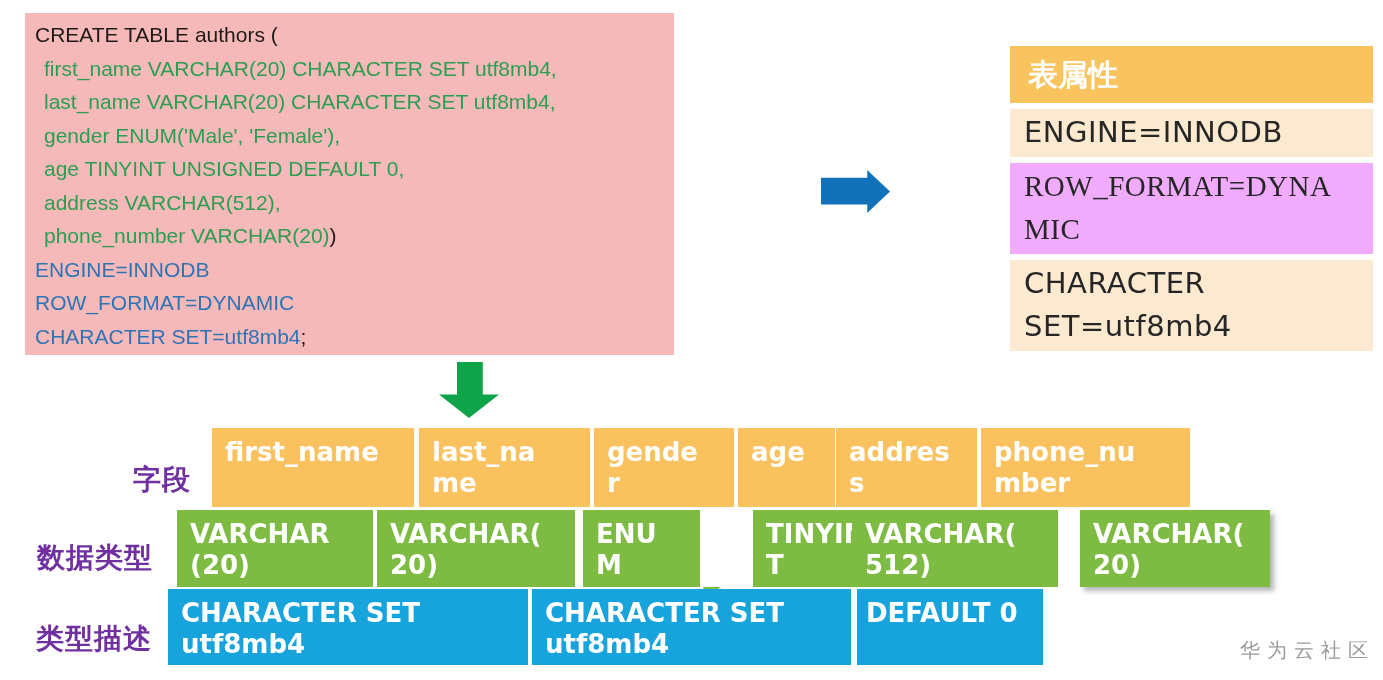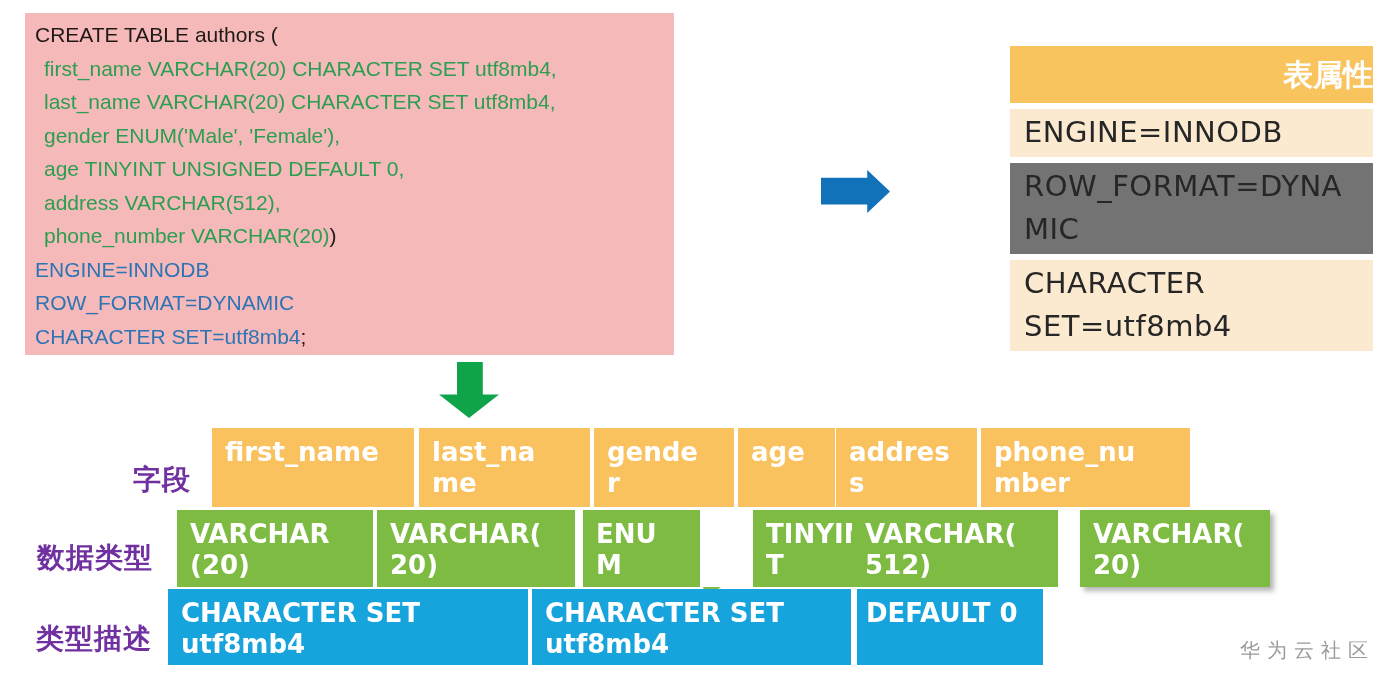--- a/index.html
+++ b/index.html
@@ -25,28 +25,28 @@
   }
   .arrow-down{
     position:absolute;left:439px;top:362px;width:60px;height:56px;background:#10a44a;
     clip-path:polygon(30% 0,73% 0,73% 58%,100% 58%,50% 100%,0 58%,30% 58%);
   }
   
   .attr-table{position:absolute;left:1010px;top:46px;width:363px;
     font-family:"DejaVu Sans","Liberation Sans",sans-serif;}
   .attr-header{
     background:#f9c35e;color:#ffffff;font-weight:bold;font-size:30px;
-    height:57px;line-height:57px;padding-left:2px;box-sizing:border-box;margin-bottom:6px;text-align:right;
+    height:57px;line-height:57px;padding-left:18px;box-sizing:border-box;margin-bottom:6px;
   }
   .attr-row{
     color:#262626;font-size:29px;line-height:43px;letter-spacing:0.5px;
     padding:2px 6px 3px 14px;box-sizing:border-box;margin-bottom:6px;white-space:pre-line;
   }
   .attr-row.shade-a{background:#fbead0;}
-  .attr-row.shade-b{background:#737373;}
+  .attr-row.shade-b{background:#f0abfc;font-family:Liberation Serif, serif;}
   
   .row-label{
     position:absolute;color:#7030a0;font-weight:bold;font-size:28px;
     font-family:"DejaVu Sans","Liberation Sans",sans-serif;letter-spacing:1px;white-space:nowrap;margin-top:24px;
   }
   .blk{
     position:absolute;box-sizing:border-box;color:#ffffff;font-weight:bold;
     font-family:"DejaVu Sans","Liberation Sans",sans-serif;font-size:26px;line-height:31px;
     padding:9px 0 0 13px;white-space:pre-line;
   }

